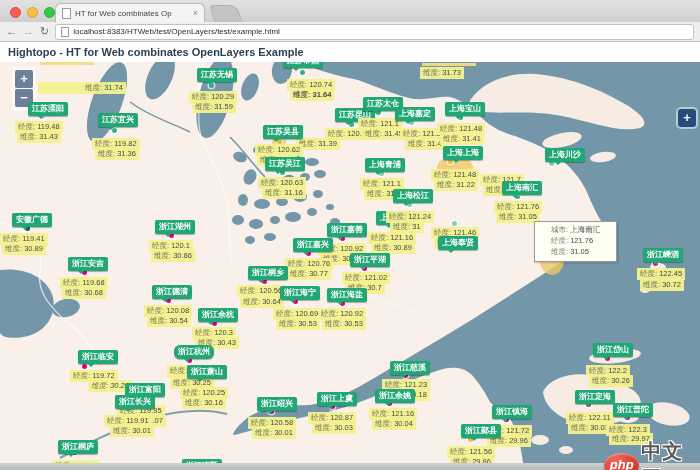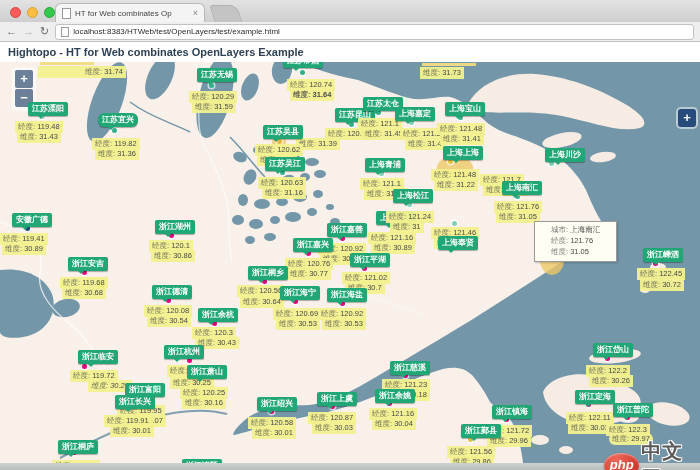--- a/index.html
+++ b/index.html
@@ -179,21 +179,21 @@
   <div class="layerbtn">+</div>
 
   <div id="markers">
       <div class="cbox" style="left: 15px; top: 59px;"><span class="lbl">经度: </span><span>119.48</span></div>
       <div class="cbox" style="left: 17px; top: 69px;"><span class="lbl">维度: </span><span>31.43</span></div>
       <div class="dot" style="left: 40px; top: 52px; background: rgb(200, 206, 210);"></div>
       <div class="badge" style="left: 28px; top: 40px;">江苏溧阳</div>
       <div class="cbox" style="left: 92px; top: 76px;"><span class="lbl">经度: </span><span>119.82</span></div>
       <div class="cbox" style="left: 95px; top: 86px;"><span class="lbl">维度: </span><span>31.36</span></div>
       <div class="dot" style="left: 112px; top: 66px; background: rgb(53, 176, 140);"></div>
-      <div class="badge" style="left: 98px; top: 51px; border-radius: 6px;">江苏宜兴</div>
+      <div class="badge" style="left: 98px; top: 51px;">江苏宜兴</div>
       <div class="cbox" style="left: 189px; top: 29px;"><span class="lbl">经度: </span><span>120.29</span></div>
       <div class="cbox" style="left: 192px; top: 39px;"><span class="lbl">维度: </span><span>31.59</span></div>
       <div class="dot" style="left: 209px; top: 21px; background: rgb(53, 176, 140);"></div>
       <div class="badge" style="left: 197px; top: 6px;">江苏无锡</div>
       <div class="cbox" style="left: 287px; top: 17px;"><span class="lbl">经度: </span><span>120.74</span></div>
       <div class="cbox" style="left: 290px; top: 27px; font-weight: bold;"><span class="lbl">维度: </span><span>31.64</span></div>
       <div class="dot" style="left: 300px; top: 8px; background: rgb(53, 176, 140);"></div>
       <div class="badge" style="left: 283px; top: -8px;">江苏常熟</div>
       <div class="cbox" style="left: 325px; top: 66px;"><span class="lbl">经度: </span><span>120.95</span></div>
       <div class="cbox" style="left: 296px; top: 76px;"><span class="lbl">维度: </span><span>31.39</span></div>
@@ -291,21 +291,21 @@
       <div class="cbox" style="left: 322px; top: 256px;"><span class="lbl">维度: </span><span>30.53</span></div>
       <div class="dot" style="left: 340px; top: 239px; background: rgb(230, 0, 126);"></div>
       <div class="badge" style="left: 327px; top: 226px;">浙江海盐</div>
       <div class="cbox" style="left: 70px; top: 308px;"><span class="lbl">经度: </span><span>119.72</span></div>
       <div class="cbox" style="left: 88px; top: 318px; font-style: italic;"><span class="lbl">维度: </span><span>30.23</span></div>
       <div class="dot" style="left: 82px; top: 302px; background: rgb(230, 0, 126);"></div>
       <div class="badge" style="left: 78px; top: 288px;">浙江临安</div>
       <div class="cbox" style="left: 167px; top: 303px;"><span class="lbl">经度: </span><span>120.2</span></div>
       <div class="cbox" style="left: 170px; top: 315px;"><span class="lbl">维度: </span><span>30.25</span></div>
       <div class="dot" style="left: 187px; top: 296px; background: rgb(230, 0, 126);"></div>
-      <div class="badge" style="left: 164px; top: 283px;">浙江杭州</div>
+      <div class="badge" style="left: 174px; top: 283px; border-radius: 6px;">浙江杭州</div>
       <div class="cbox" style="left: 180px; top: 325px;"><span class="lbl">经度: </span><span>120.25</span></div>
       <div class="cbox" style="left: 182px; top: 335px;"><span class="lbl">维度: </span><span>30.16</span></div>
       <div class="dot" style="left: 195px; top: 316px; background: rgb(230, 0, 126);"></div>
       <div class="badge" style="left: 187px; top: 303px;">浙江萧山</div>
       <div class="cbox" style="left: 117px; top: 343px;"><span class="lbl">经度: </span><span>119.95</span></div>
       <div class="cbox" style="left: 122px; top: 353px;"><span class="lbl">维度: </span><span>30.07</span></div>
       <div class="dot" style="left: 138px; top: 334px; background: rgb(230, 0, 126);"></div>
       <div class="badge" style="left: 125px; top: 321px;">浙江富阳</div>
       <div class="cbox" style="left: 104px; top: 353px;"><span class="lbl">经度: </span><span>119.91</span></div>
       <div class="cbox" style="left: 110px; top: 363px;"><span class="lbl">维度: </span><span>30.01</span></div>
@@ -333,36 +333,36 @@
       <div class="badge" style="left: 375px; top: 327px;">浙江余姚</div>
       <div class="cbox" style="left: 586px; top: 303px;"><span class="lbl">经度: </span><span>122.2</span></div>
       <div class="cbox" style="left: 589px; top: 313px;"><span class="lbl">维度: </span><span>30.26</span></div>
       <div class="dot" style="left: 605px; top: 294px; background: rgb(230, 0, 126);"></div>
       <div class="badge" style="left: 593px; top: 281px;">浙江岱山</div>
       <div class="cbox" style="left: 566px; top: 350px;"><span class="lbl">经度: </span><span>122.11</span></div>
       <div class="cbox" style="left: 568px; top: 360px;"><span class="lbl">维度: </span><span>30.03</span></div>
       <div class="dot" style="left: 586px; top: 340px; background: rgb(230, 0, 126);"></div>
       <div class="badge" style="left: 575px; top: 328px;">浙江定海</div>
       <div class="cbox" style="left: 606px; top: 362px;"><span class="lbl">经度: </span><span>122.3</span></div>
-      <div class="cbox" style="left: 609px; top: 371px; border-radius: 6px;"><span class="lbl">维度: </span><span>29.97</span></div>
+      <div class="cbox" style="left: 609px; top: 371px;"><span class="lbl">维度: </span><span>29.97</span></div>
       <div class="dot" style="left: 625px; top: 353px; background: rgb(230, 0, 126);"></div>
       <div class="badge" style="left: 613px; top: 341px;">浙江普陀</div>
       <div class="cbox" style="left: 484px; top: 363px;"><span class="lbl">经度: </span><span>121.72</span></div>
       <div class="cbox" style="left: 487px; top: 373px;"><span class="lbl">维度: </span><span>29.96</span></div>
       <div class="dot" style="left: 504px; top: 355px; background: rgb(230, 0, 126);"></div>
       <div class="badge" style="left: 492px; top: 343px;">浙江镇海</div>
       <div class="cbox" style="left: 447px; top: 384px;"><span class="lbl">经度: </span><span>121.56</span></div>
       <div class="cbox" style="left: 450px; top: 394px;"><span class="lbl">维度: </span><span>29.86</span></div>
       <div class="dot" style="left: 468px; top: 375px; background: rgb(229, 195, 60);"></div>
       <div class="badge" style="left: 461px; top: 362px;">浙江鄞县</div>
       <div class="cbox" style="left: 637px; top: 206px;"><span class="lbl">经度: </span><span>122.45</span></div>
       <div class="cbox" style="left: 640px; top: 217px;"><span class="lbl">维度: </span><span>30.72</span></div>
       <div class="dot" style="left: 653px; top: 199px; background: rgb(230, 0, 126);"></div>
       <div class="badge" style="left: 643px; top: 186px;">浙江嵊泗</div>
-      <div class="cbox" style="left: 38px; top: 4px; padding-left: 47px;"><span class="lbl">维度: </span><span>31.74</span></div>
+      <div class="cbox" style="left: 38px; top: 20px; padding-left: 47px;"><span class="lbl">维度: </span><span>31.74</span></div>
       <div class="cbox" style="left: 420px; top: 5px;"><span class="lbl">维度: </span><span>31.73</span></div>
       <div class="sliver" style="left: 40px; top: 0px; width: 54px;"></div>
       <div class="sliver" style="left: 422px; top: 1px; width: 54px;"></div>
     </div>
 
   <div class="tooltip" id="tooltip" style="left: 534px; top: 159px;">
       <div><span class="lbl">城市: </span><span>上海南汇</span></div>
       <div><span class="lbl">经度: </span><span>121.76</span></div>
       <div><span class="lbl">维度: </span><span>31.05</span></div>
     </div>

